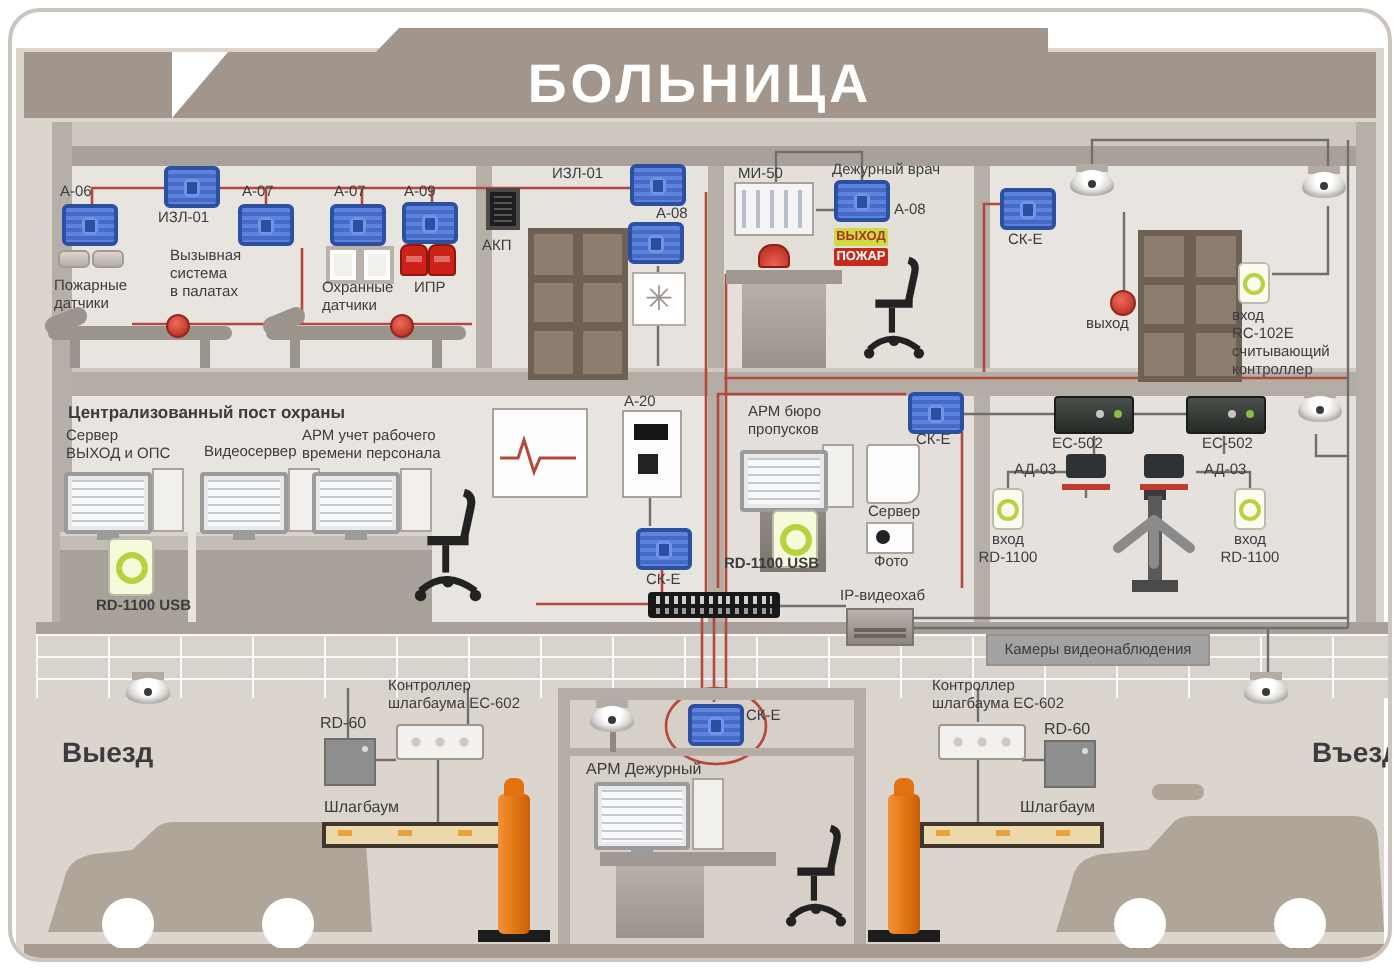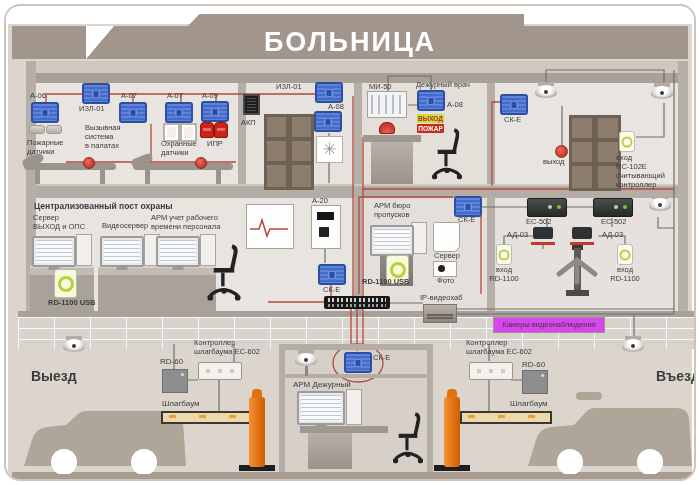--- a/index.html
+++ b/index.html
@@ -130,21 +130,21 @@
 
   <div class="divider" style="left:30px;top:178px;width:642px;height:14px;"></div>
 
   <div class="room" style="left:30px;top:192px;width:318px;height:113px;background:#e8e4df;"></div>
   <div class="wall-v" style="left:348px;top:192px;width:8px;height:113px;"></div>
   <div class="room" style="left:356px;top:192px;width:125px;height:113px;background:#e4dfda;"></div>
   <div class="wall-v" style="left:481px;top:192px;width:8px;height:113px;"></div>
   <div class="room" style="left:489px;top:192px;width:183px;height:113px;background:#e6e1dc;"></div>
 
   <div class="fence" style="left:12px;top:305px;width:676px;height:32px;"></div>
-  <div class="lbl c" style="left:487px;top:311px;width:110px;height:14px;line-height:14px;background:#d946ef;border:1px solid #9a938c;white-space:nowrap;">Камеры видеонаблюдения</div>
+  <div class="lbl c" style="left:487px;top:311px;width:110px;height:14px;line-height:14px;background:#a3a3a3;border:1px solid #9a938c;white-space:nowrap;">Камеры видеонаблюдения</div>
 
   <svg class="ol" width="700" height="485">
     <g stroke="#b5483c" stroke-width="1.3" fill="none">
       <path d="M40,97 L40,88 L322,88 L322,79 M127,88 L127,97 M175,88 L175,97 M210,88 L210,96 M90,88 L90,80"></path>
       <path d="M60,156 L230,156 M145,156 L145,118"></path>
       <path d="M347,90 L347,293 M357,131 L357,293 M345,300 L345,338 M351,300 L351,345 M357,300 L357,338"></path>
       <path d="M353,288 L353,191 L447,191 M475,210 L475,288 M356,183 L668,183"></path>
       <path d="M486,180 L486,96 L494,96"></path>
       <path d="M325,279 L325,290 M318,296 L262,296"></path>
       <ellipse cx="352" cy="357" rx="25" ry="19"></ellipse>

